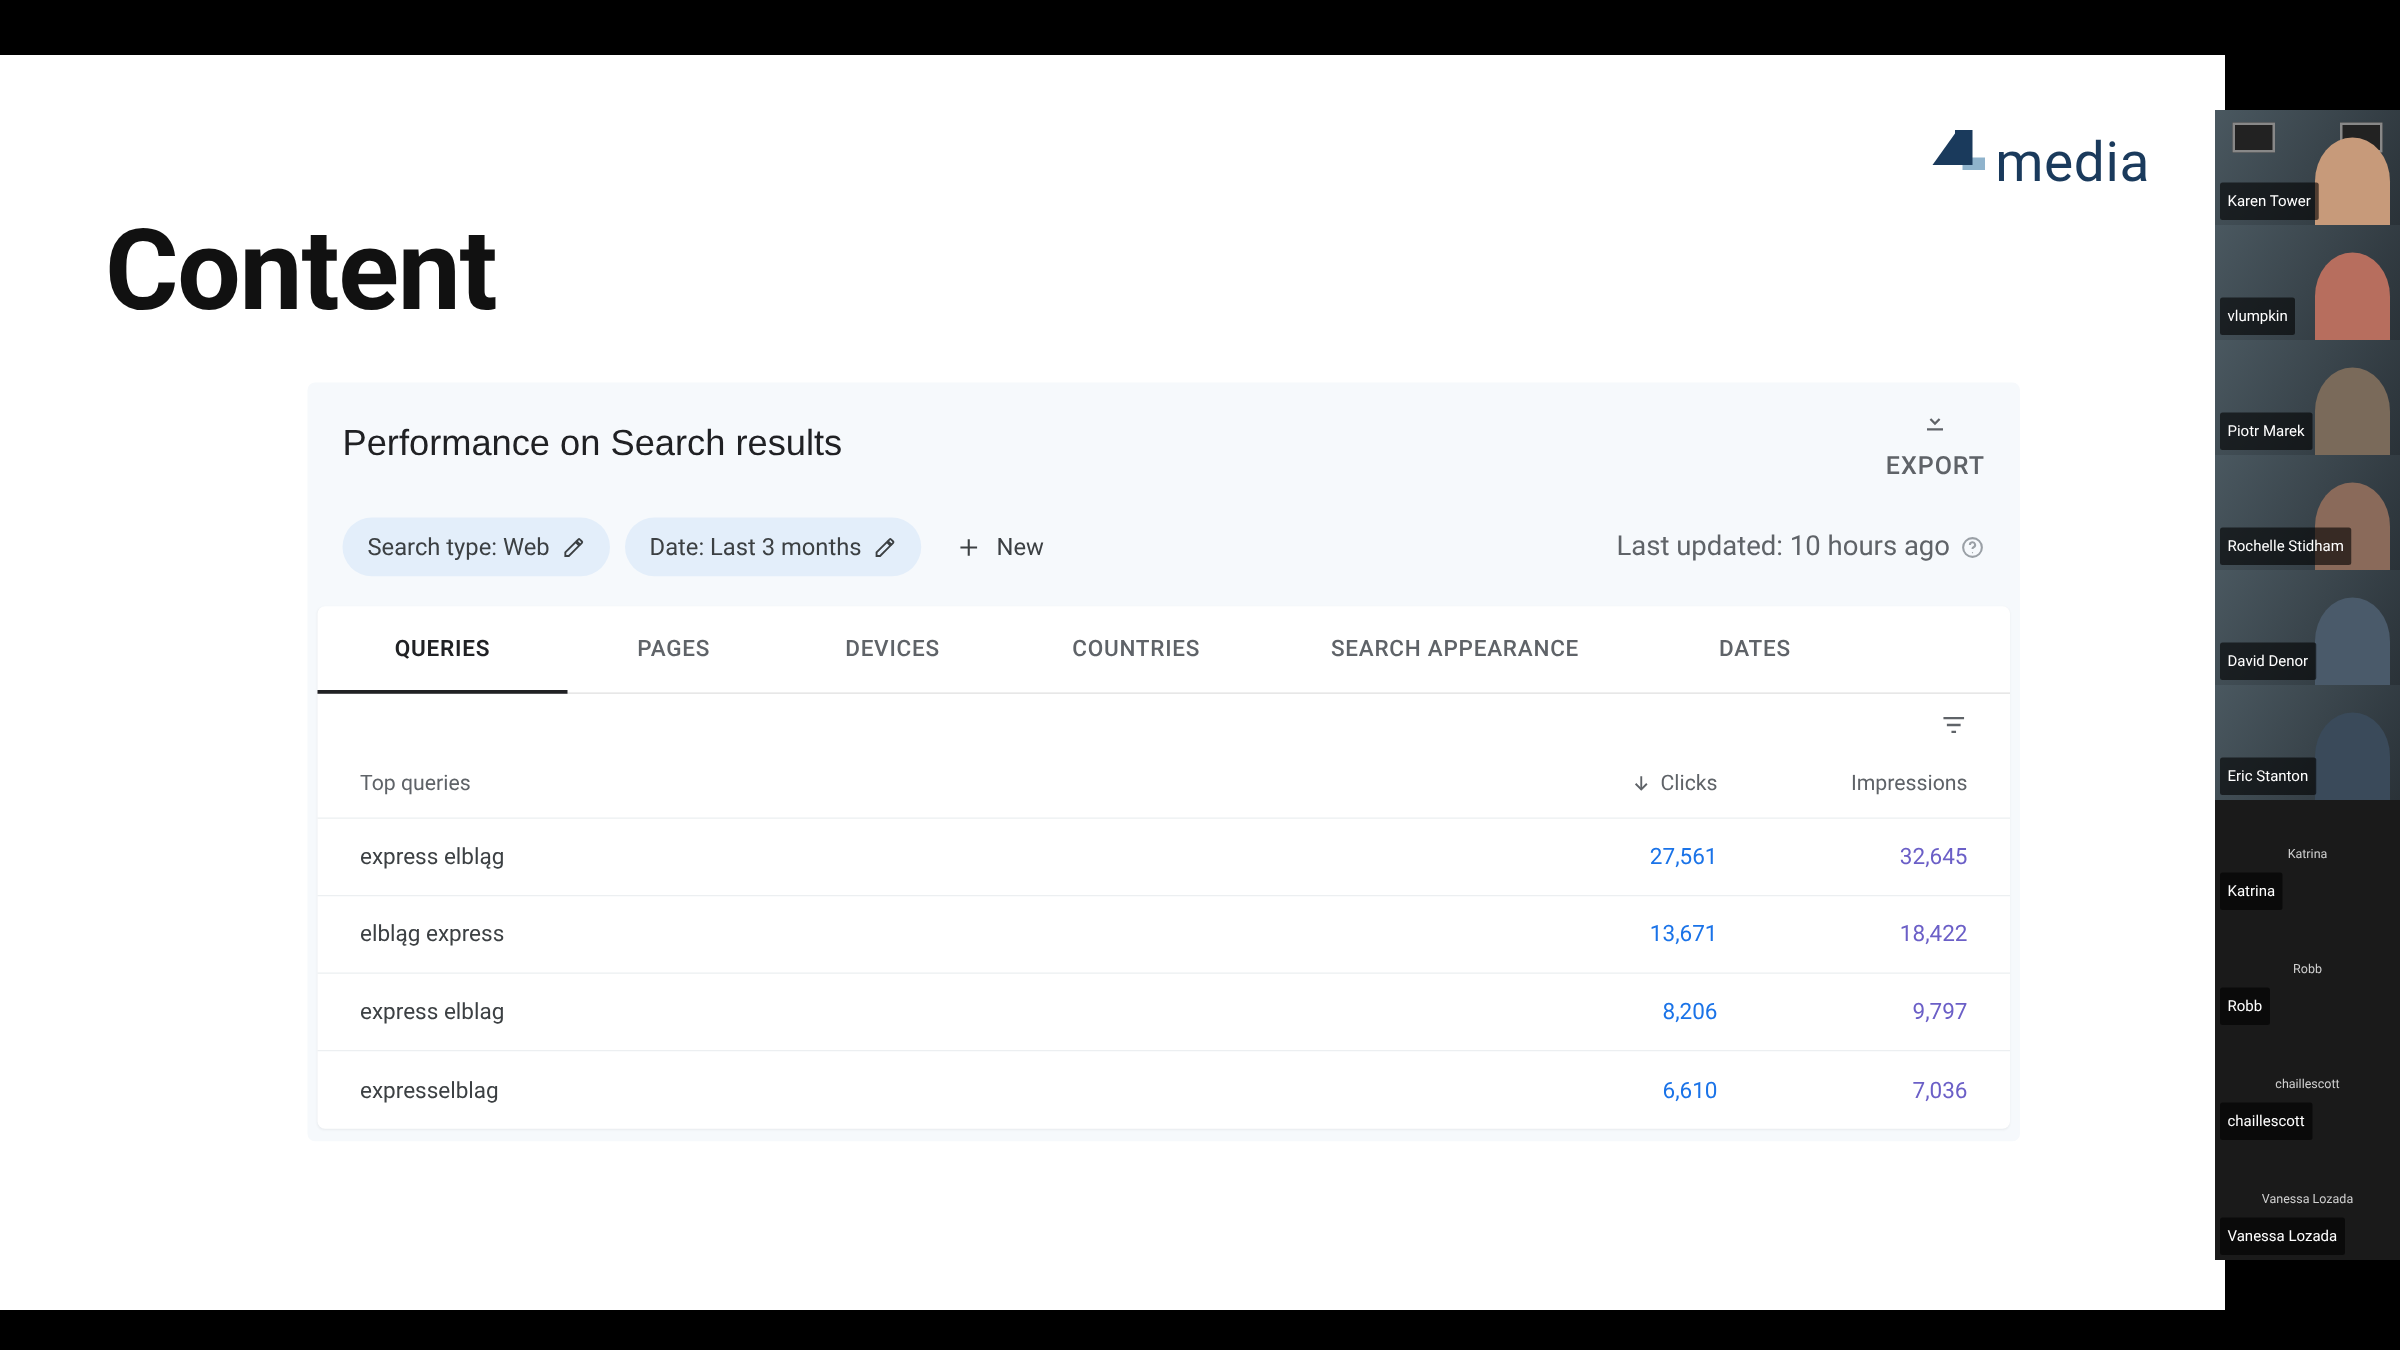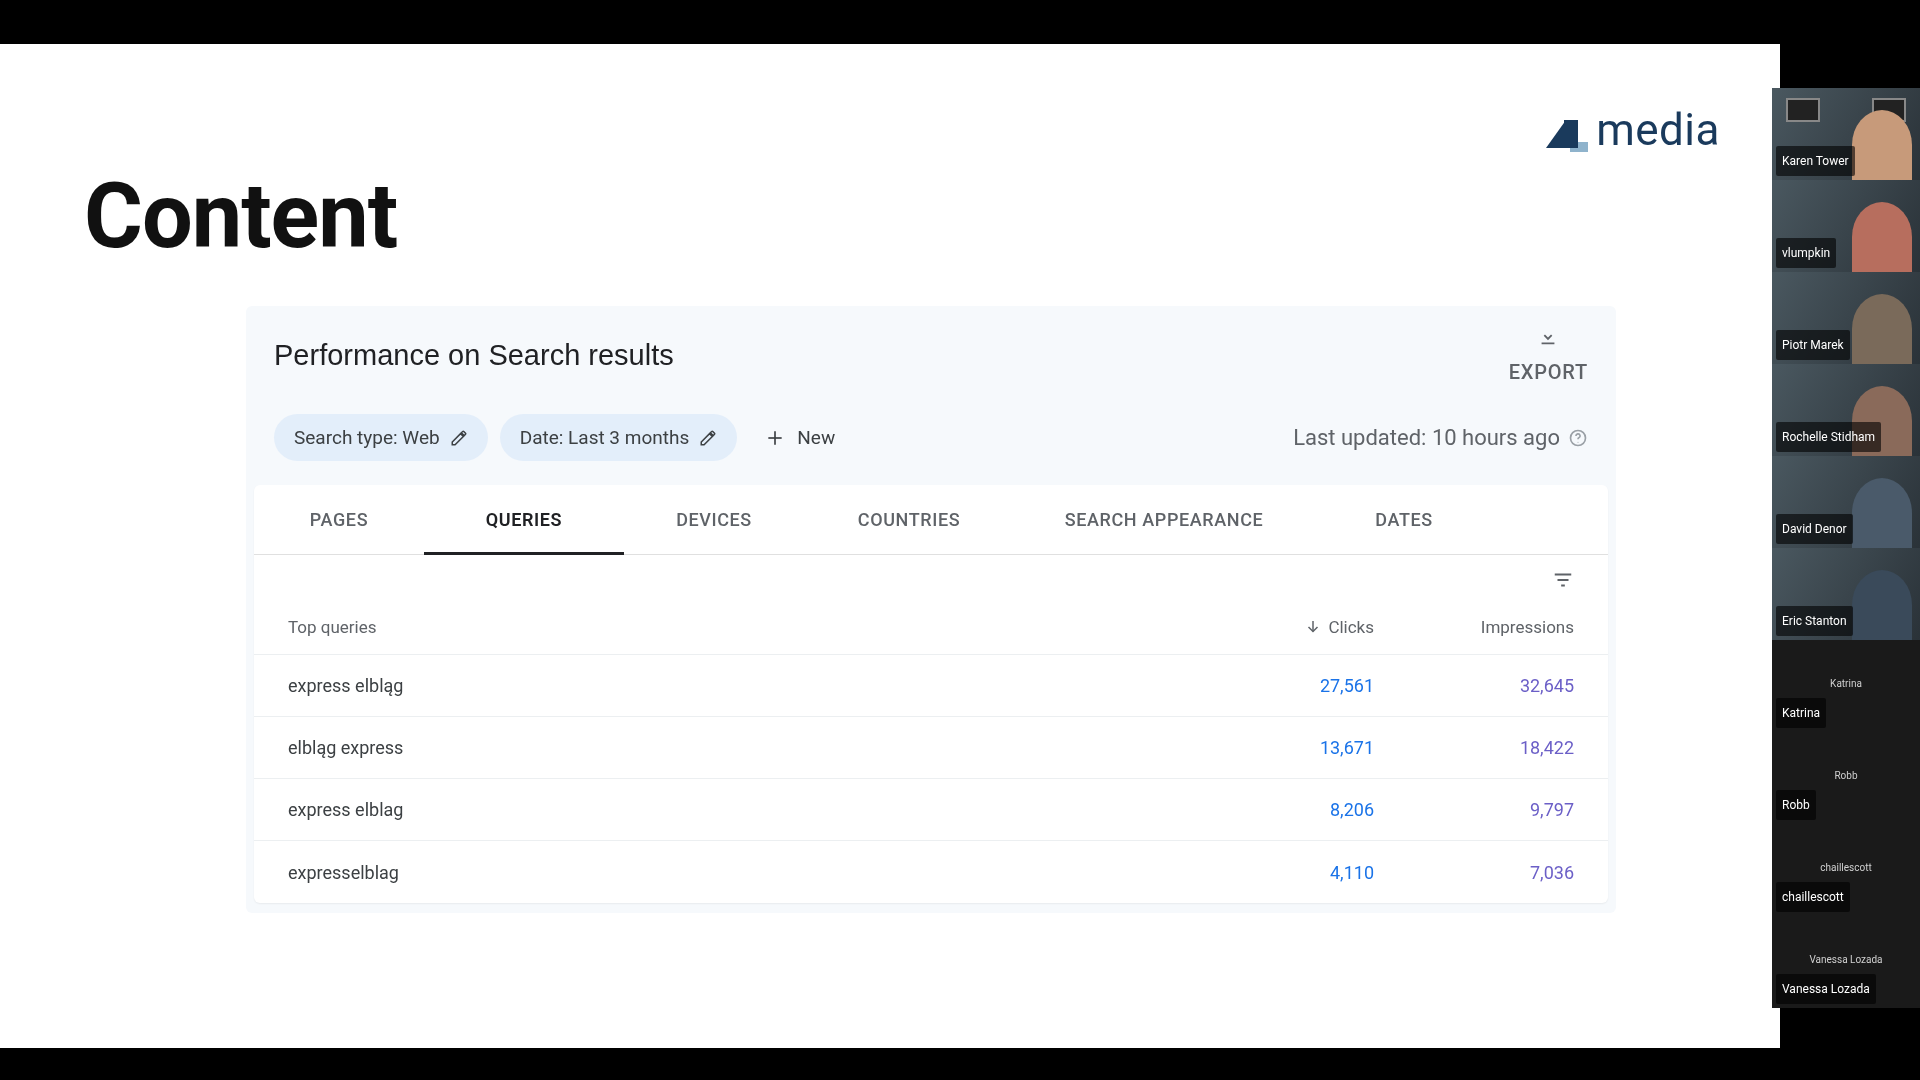--- a/index.html
+++ b/index.html
@@ -12,21 +12,21 @@
     width: 1780px;
     height: 1004px;
     background: #fff;
   }
 
   .brand {
     position: absolute;
     top: 60px;
     right: 60px;
     display: flex;
-    align-items: flex-end;
+    align-items: flex-start;
     gap: 10px;
     color: #1a3a5c;
     font-size: 44px;
     font-weight: 400;
     letter-spacing: 0.5px;
   }
   .brand .mark {
     width: 40px; height: 36px; position: relative;
   }
   .brand .mark::before {
@@ -272,22 +272,22 @@
         <svg viewBox="0 0 24 24">
             <circle cx="12" cy="12" r="9"></circle>
             <path d="M9.5 9.5a2.5 2.5 0 1 1 3.5 2.3c-.9.4-1 .9-1 1.7"></path>
             <circle cx="12" cy="17" r="0.6" fill="#9aa0a6" stroke="none"></circle>
           </svg>
       </div>
     </div>
 
     <div class="card">
       <div class="tabs">
+        <div class="tab t0 active">QUERIES</div>
         <div class="tab t1">PAGES</div>
-        <div class="tab t0 active">QUERIES</div>
         <div class="tab t3">DEVICES</div>
         <div class="tab t2">COUNTRIES</div>
         <div class="tab t4">SEARCH APPEARANCE</div>
         <div class="tab t5">DATES</div>
       </div>
 
       <div class="filter-bar">
         <svg viewBox="0 0 24 24">
             <path d="M3 5h18v2H3V5zm3 6h12v2H6v-2zm4 6h4v2h-4v-2z"></path>
           </svg>
@@ -322,21 +322,21 @@
       <div class="trow">
         <div class="col-q">express elblag</div>
         <div class="col-c">
             <span>8,206</span>
           </div>
         <div class="col-i"><span>9,797</span></div>
       </div>
       <div class="trow">
         <div class="col-q">expresselblag</div>
         <div class="col-c">
-            <span>4,110</span>
+            <span>6,610</span>
           </div>
         <div class="col-i"><span>7,036</span></div>
       </div>
     </div>
   </div>
 </div>
 
 <div class="vc">
   <div class="tile">
     <div class="bg1"></div>

